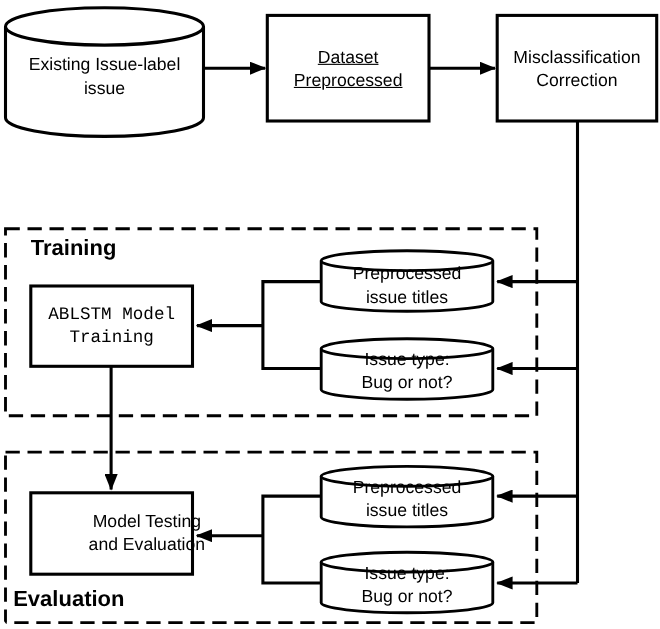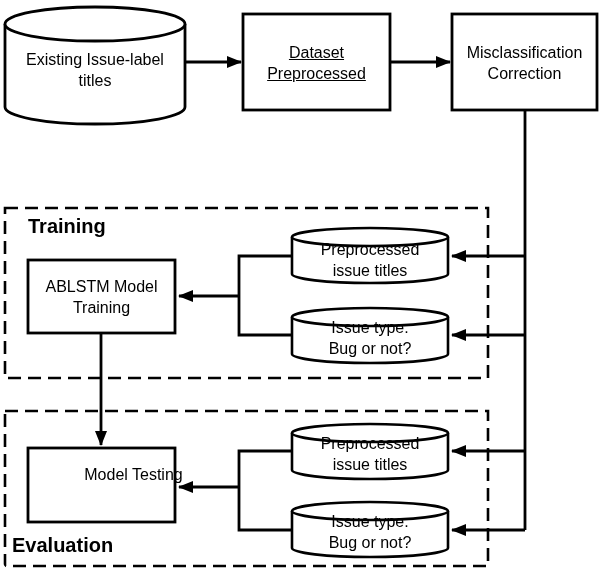--- a/index.html
+++ b/index.html
@@ -101,52 +101,53 @@
       <path d="M292,511 L292,548 A78,9 0 0 0 448,548 L448,511" fill="#ffffff" stroke="#000000" stroke-width="2.6"></path>
       <ellipse cx="370" cy="511" rx="78" ry="9" fill="#ffffff" stroke="#000000" stroke-width="2.6"></ellipse>
     </g>
 
     <polyline points="292,451 239,451 239,530 292,530" fill="none" stroke="#000000" stroke-width="2.8"></polyline>
     <line x1="239" y1="487" x2="179" y2="487" stroke="#000000" stroke-width="2.8" marker-end="url(#arrow)"></line>
   </svg>
 
   <div class="lbl" style="left:5px; top:49px; width:180px;">
     <div>Existing Issue-label</div>
-    <div>titles</div>
+    <div>issue</div>
   </div>
 
   <div class="lbl" style="left:243px; top:42px; width:147px;text-decoration:underline;">
     <div>Dataset</div>
     <div>Preprocessed</div>
   </div>
 
   <div class="lbl" style="left:452px; top:42px; width:145px;">
     <div>Misclassification</div>
     <div>Correction</div>
   </div>
 
   <div class="section-lbl" style="left:28px; top:214px;">Training</div>
 
-  <div class="lbl" style="left:28px; top:276px; width:147px;">
+  <div class="lbl" style="left:28px; top:276px; width:147px;font-family:Liberation Mono, monospace;">
     <div>ABLSTM Model</div>
     <div>Training</div>
   </div>
 
   <div class="lbl" style="left:292px; top:239px; width:156px;">
     <div>Preprocessed</div>
     <div>issue titles</div>
   </div>
 
   <div class="lbl" style="left:292px; top:317px; width:156px;">
     <div>Issue type:</div>
     <div>Bug or not?</div>
   </div>
 
   <div class="lbl" style="left:28px; top:464px; width:147px;padding-left:32px;">
     <div>Model Testing</div>
+    <div>and Evaluation</div>
   </div>
 
   <div class="lbl" style="left:292px; top:433px; width:156px;">
     <div>Preprocessed</div>
     <div>issue titles</div>
   </div>
 
   <div class="lbl" style="left:292px; top:511px; width:156px;">
     <div>Issue type:</div>
     <div>Bug or not?</div>

